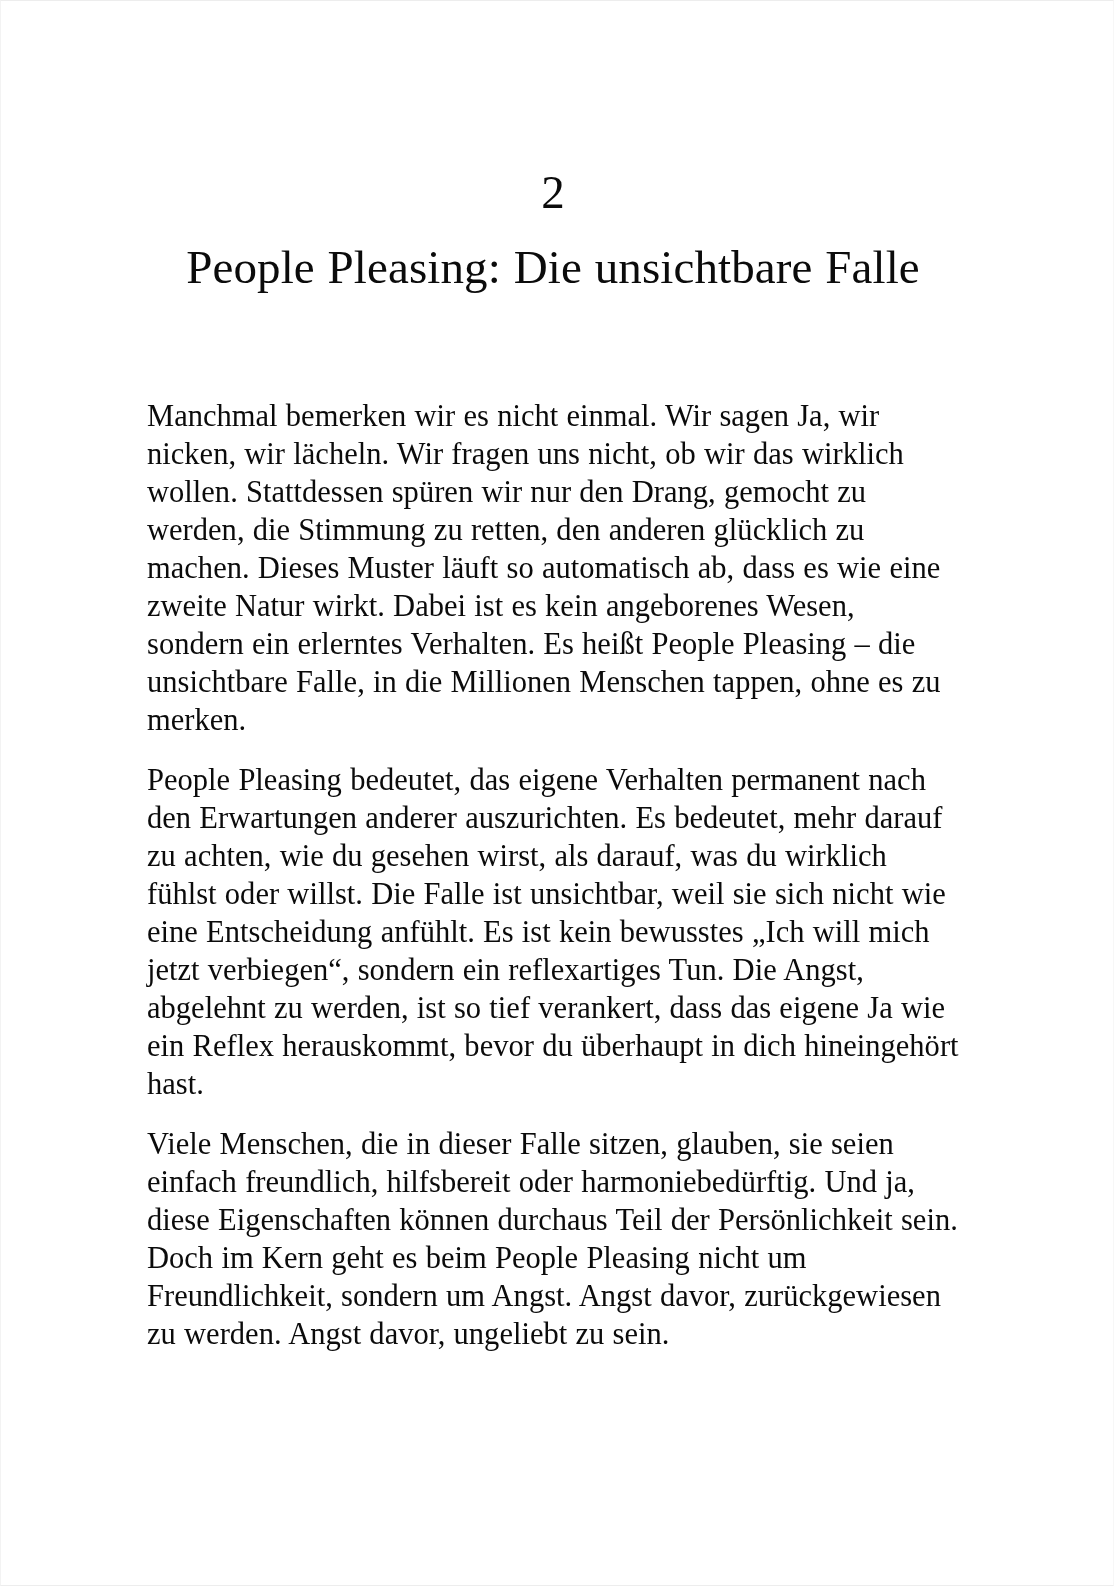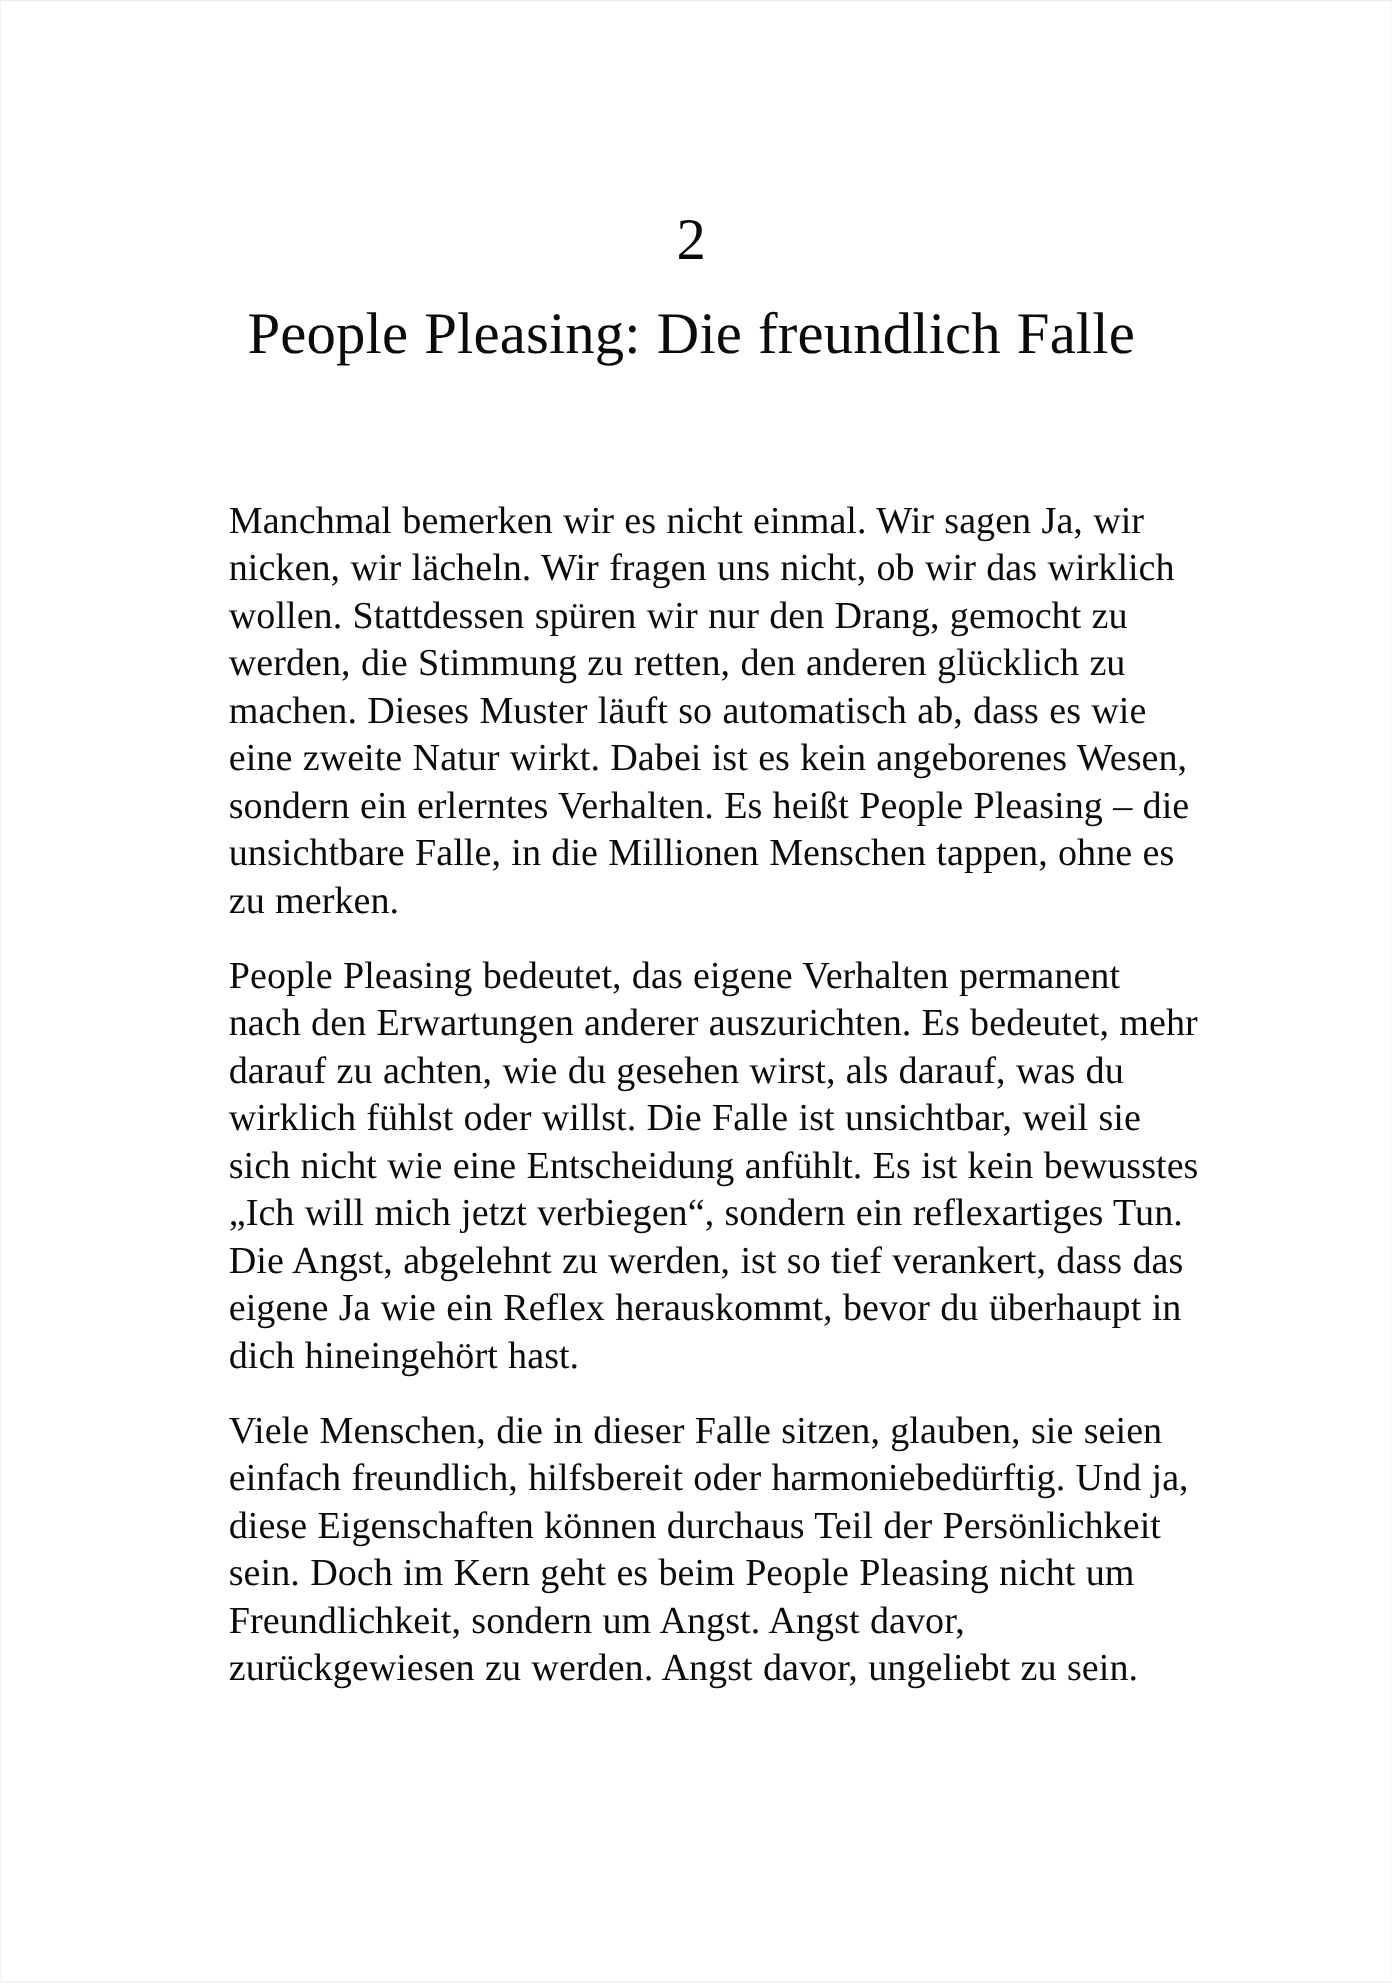--- a/index.html
+++ b/index.html
@@ -48,21 +48,20 @@
     text-align: center;
     font-size: 47px;
     line-height: 76px;
     font-weight: 400;
     letter-spacing: 0.1px;
     word-spacing: 1px;
   }
 
   .body-block {
     padding-top: 92px;
-    margin-left: 36px;
   }
 
   .body-paragraph {
     margin: 0 0 22px 0;
     font-size: 30.5px;
     line-height: 38px;
     text-align: left;
     word-spacing: 0.6px;
     letter-spacing: 0.02px;
     hyphens: none;
@@ -73,21 +72,21 @@
   }
 </style>
 </head>
 <body>
 
 <div class="page">
   <div class="content">
 
     <div class="chapter-number">2</div>
 
-    <h1 class="chapter-title">People Pleasing: Die freundlich Falle</h1>
+    <h1 class="chapter-title">People Pleasing: Die unsichtbare Falle</h1>
 
     <div class="body-block">
       <p class="body-paragraph">Manchmal bemerken wir es nicht einmal. Wir sagen Ja, wir nicken, wir lächeln. Wir fragen uns nicht, ob wir das wirklich wollen. Stattdessen spüren wir nur den Drang, gemocht zu werden, die Stimmung zu retten, den anderen glücklich zu machen. Dieses Muster läuft so automatisch ab, dass es wie eine zweite Natur wirkt. Dabei ist es kein angeborenes Wesen, sondern ein erlerntes Verhalten. Es heißt People Pleasing – die unsichtbare Falle, in die Millionen Menschen tappen, ohne es zu merken.</p>
       <p class="body-paragraph">People Pleasing bedeutet, das eigene Verhalten permanent nach den Erwartungen anderer auszurichten. Es bedeutet, mehr darauf zu achten, wie du gesehen wirst, als darauf, was du wirklich fühlst oder willst. Die Falle ist unsichtbar, weil sie sich nicht wie eine Entscheidung anfühlt. Es ist kein bewusstes „Ich will mich jetzt verbiegen“, sondern ein reflexartiges Tun. Die Angst, abgelehnt zu werden, ist so tief verankert, dass das eigene Ja wie ein Reflex herauskommt, bevor du überhaupt in dich hineingehört hast.</p>
       <p class="body-paragraph">Viele Menschen, die in dieser Falle sitzen, glauben, sie seien einfach freundlich, hilfsbereit oder harmoniebedürftig. Und ja, diese Eigenschaften können durchaus Teil der Persönlichkeit sein. Doch im Kern geht es beim People Pleasing nicht um Freundlichkeit, sondern um Angst. Angst davor, zurückgewiesen zu werden. Angst davor, ungeliebt zu sein.</p>
     </div>
 
   </div>
 </div>
 

